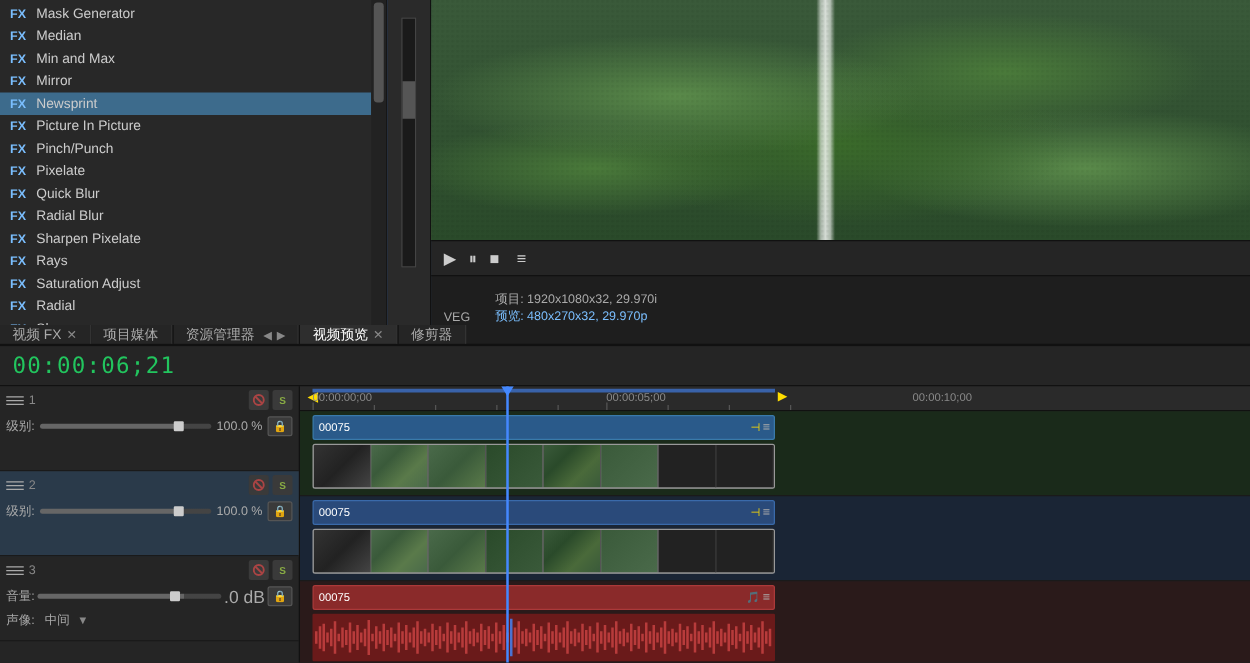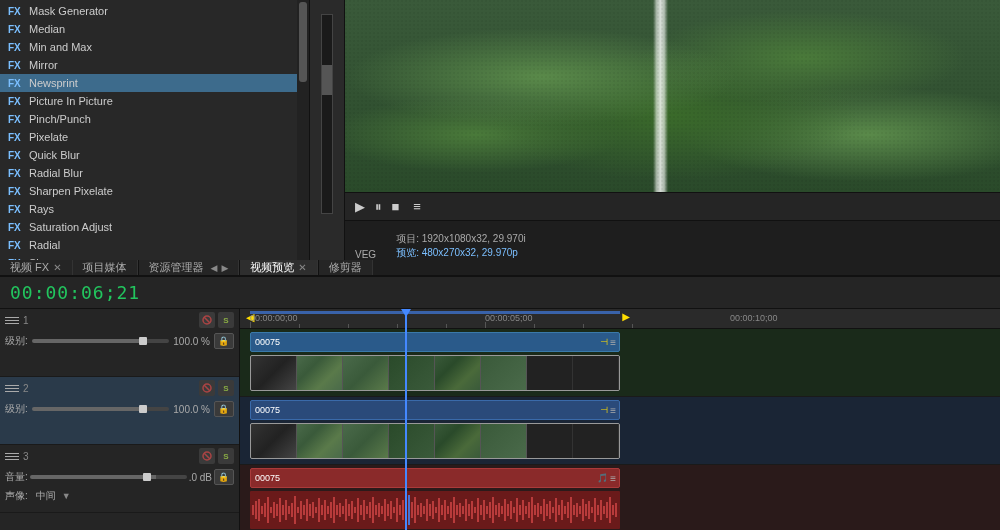--- a/index.html
+++ b/index.html
@@ -714,21 +714,21 @@
                   </svg>
               </div>
               <div class="track-icon-btn" style="color:#88aa44;font-weight:bold;font-size:8px;">S</div>
             </div>
           </div>
           <div style="display:flex;align-items:center;gap:2px;padding:2px 0;">
             <span style="font-size:10px;color:#aaa;">音量:</span>
             <div class="level-slider" style="width:80px;">
               <div class="level-slider-thumb" style="left:72%;"></div>
             </div>
-            <span style="font-size:10px;color:#aaa;">.0 dB</span>
+            <span style="font-size:14px;color:#aaa;">.0 dB</span>
             <div class="btn-control">🔒</div>
           </div>
           <div style="display:flex;align-items:center;gap:4px;padding:2px 0;">
             <span style="font-size:10px;color:#aaa;text-align:center;">声像:</span>
             <span style="font-size:10px;color:#aaa;margin-left:4px;">中间</span>
             <span style="font-size:9px;color:#888;cursor:pointer;margin-left:2px;">▼</span>
           </div>
         </div>
 
       </div>

